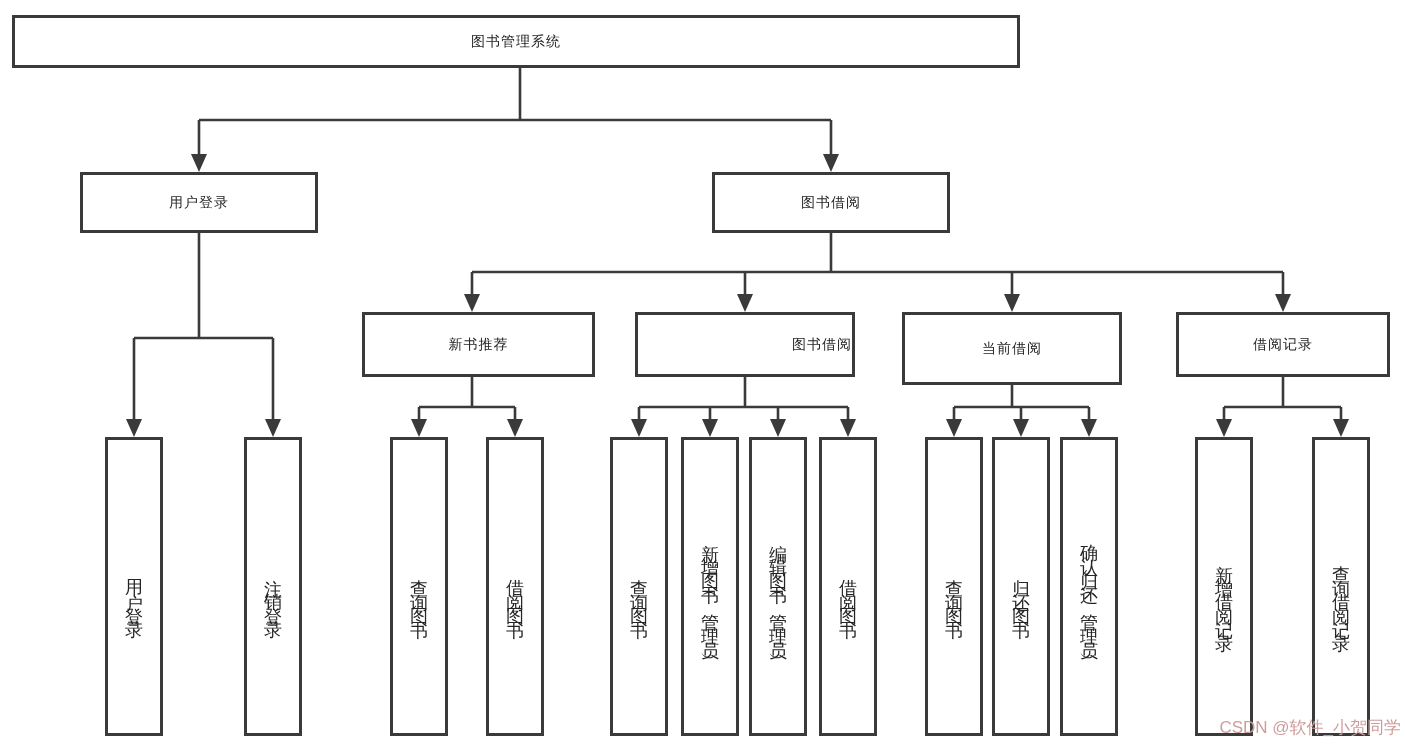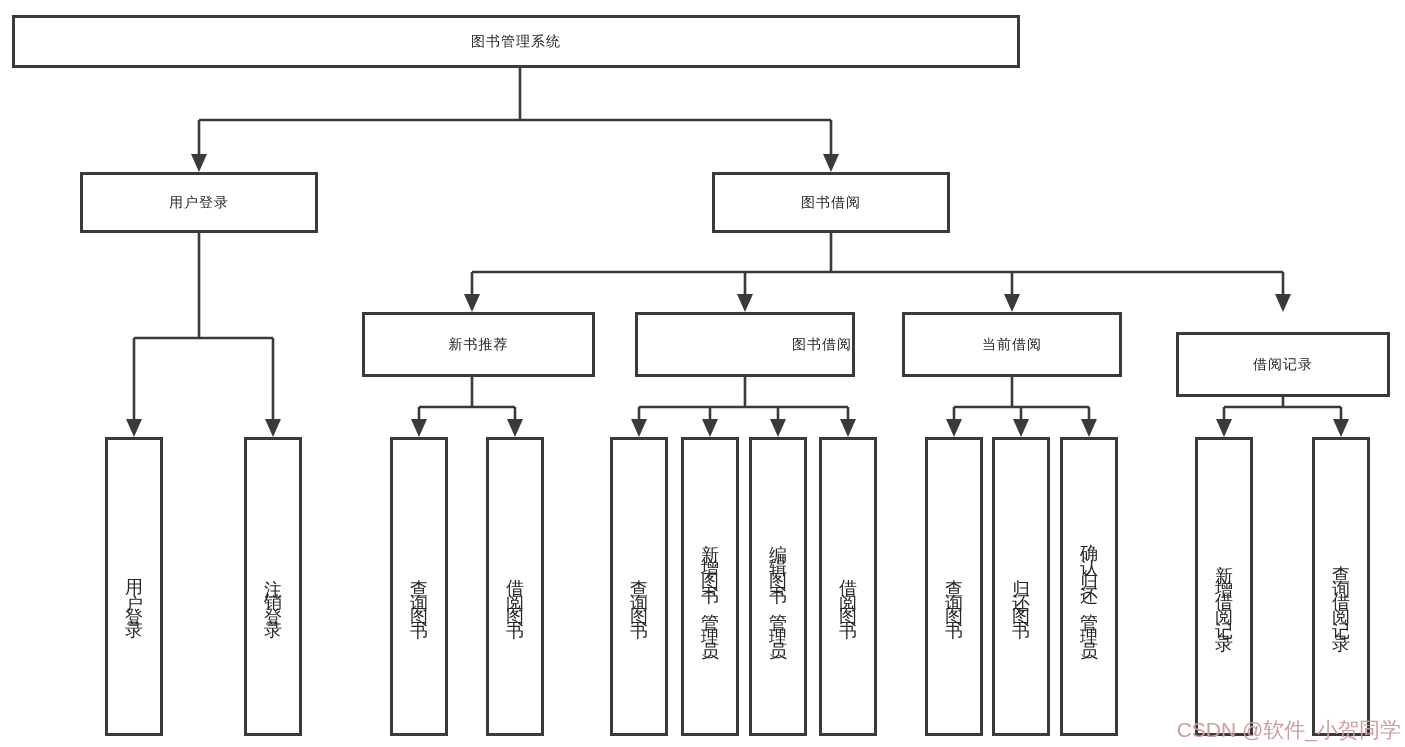--- a/index.html
+++ b/index.html
@@ -38,21 +38,21 @@
     writing-mode:vertical-rl;
     text-orientation:mixed;
     font-size:18px;
     letter-spacing:14px;
     padding-top:12px;
     white-space:nowrap;
   }
   .watermark{
     position:absolute;
     right:4px;top:716px;
-    font-size:21px;
+    font-size:17px;
     color:var(--c-watermark);
     z-index:3;
     white-space:nowrap;
   }
 </style>
 </head>
 <body>
 
 <div class="stage">
 
@@ -95,24 +95,24 @@
   <div class="box" style="left:712px;top:172px;width:238px;height:61px;">
     <span class="h-label">图书借阅</span>
   </div>
 
   <div class="box" style="left:362px;top:312px;width:233px;height:65px;">
     <span class="h-label">新书推荐</span>
   </div>
   <div class="box" style="left:635px;top:312px;width:220px;height:65px;justify-content:flex-end;">
     <span class="h-label">图书借阅</span>
   </div>
-  <div class="box" style="left:902px;top:312px;width:220px;height:65px;">
+  <div class="box" style="left:902px;top:312px;width:220px;height:73px;">
     <span class="h-label">当前借阅</span>
   </div>
-  <div class="box" style="left:1176px;top:312px;width:214px;height:65px;margin-top:20px;">
+  <div class="box" style="left:1176px;top:312px;width:214px;height:65px;">
     <span class="h-label">借阅记录</span>
   </div>
 
   <div class="box leaf" style="left:105px;">
     <span class="v-label">用户登录</span>
   </div>
   <div class="box leaf" style="left:244px;">
     <span class="v-label">注销登录</span>
   </div>
   <div class="box leaf" style="left:390px;">

